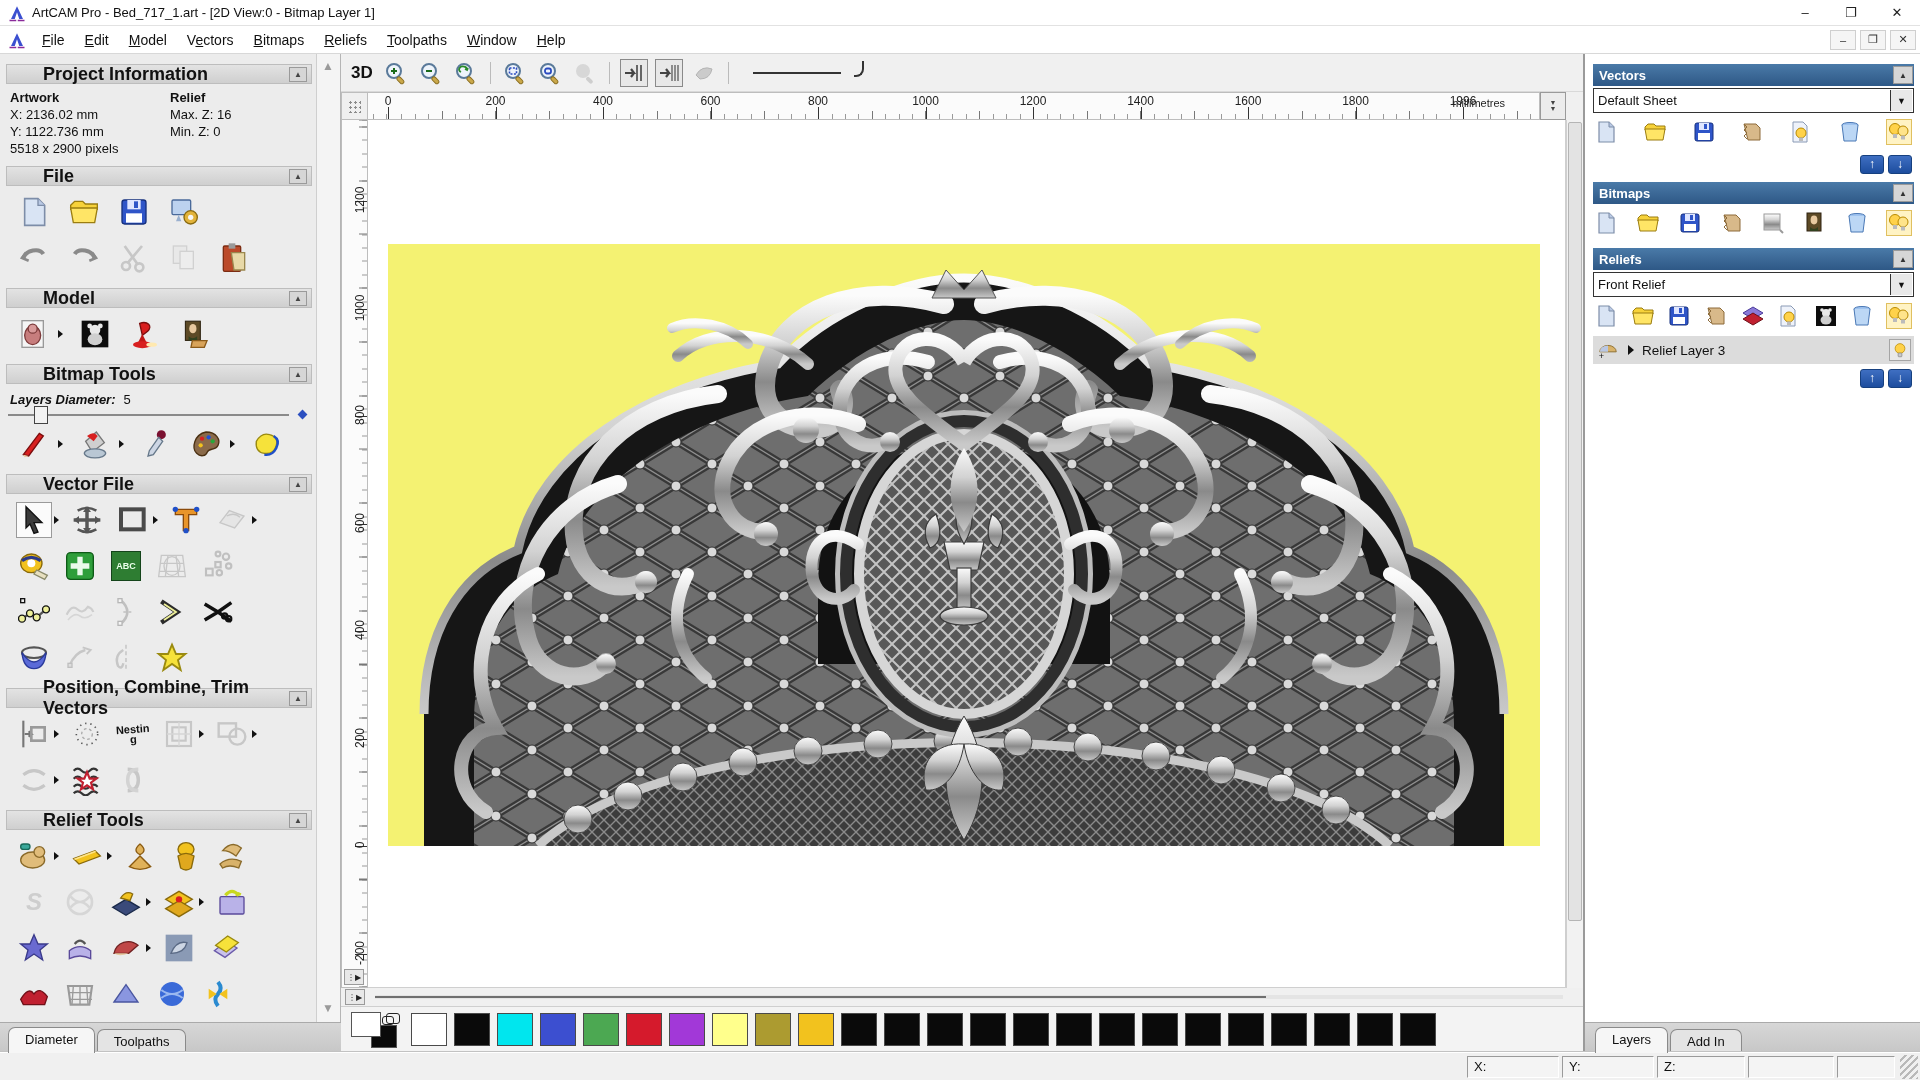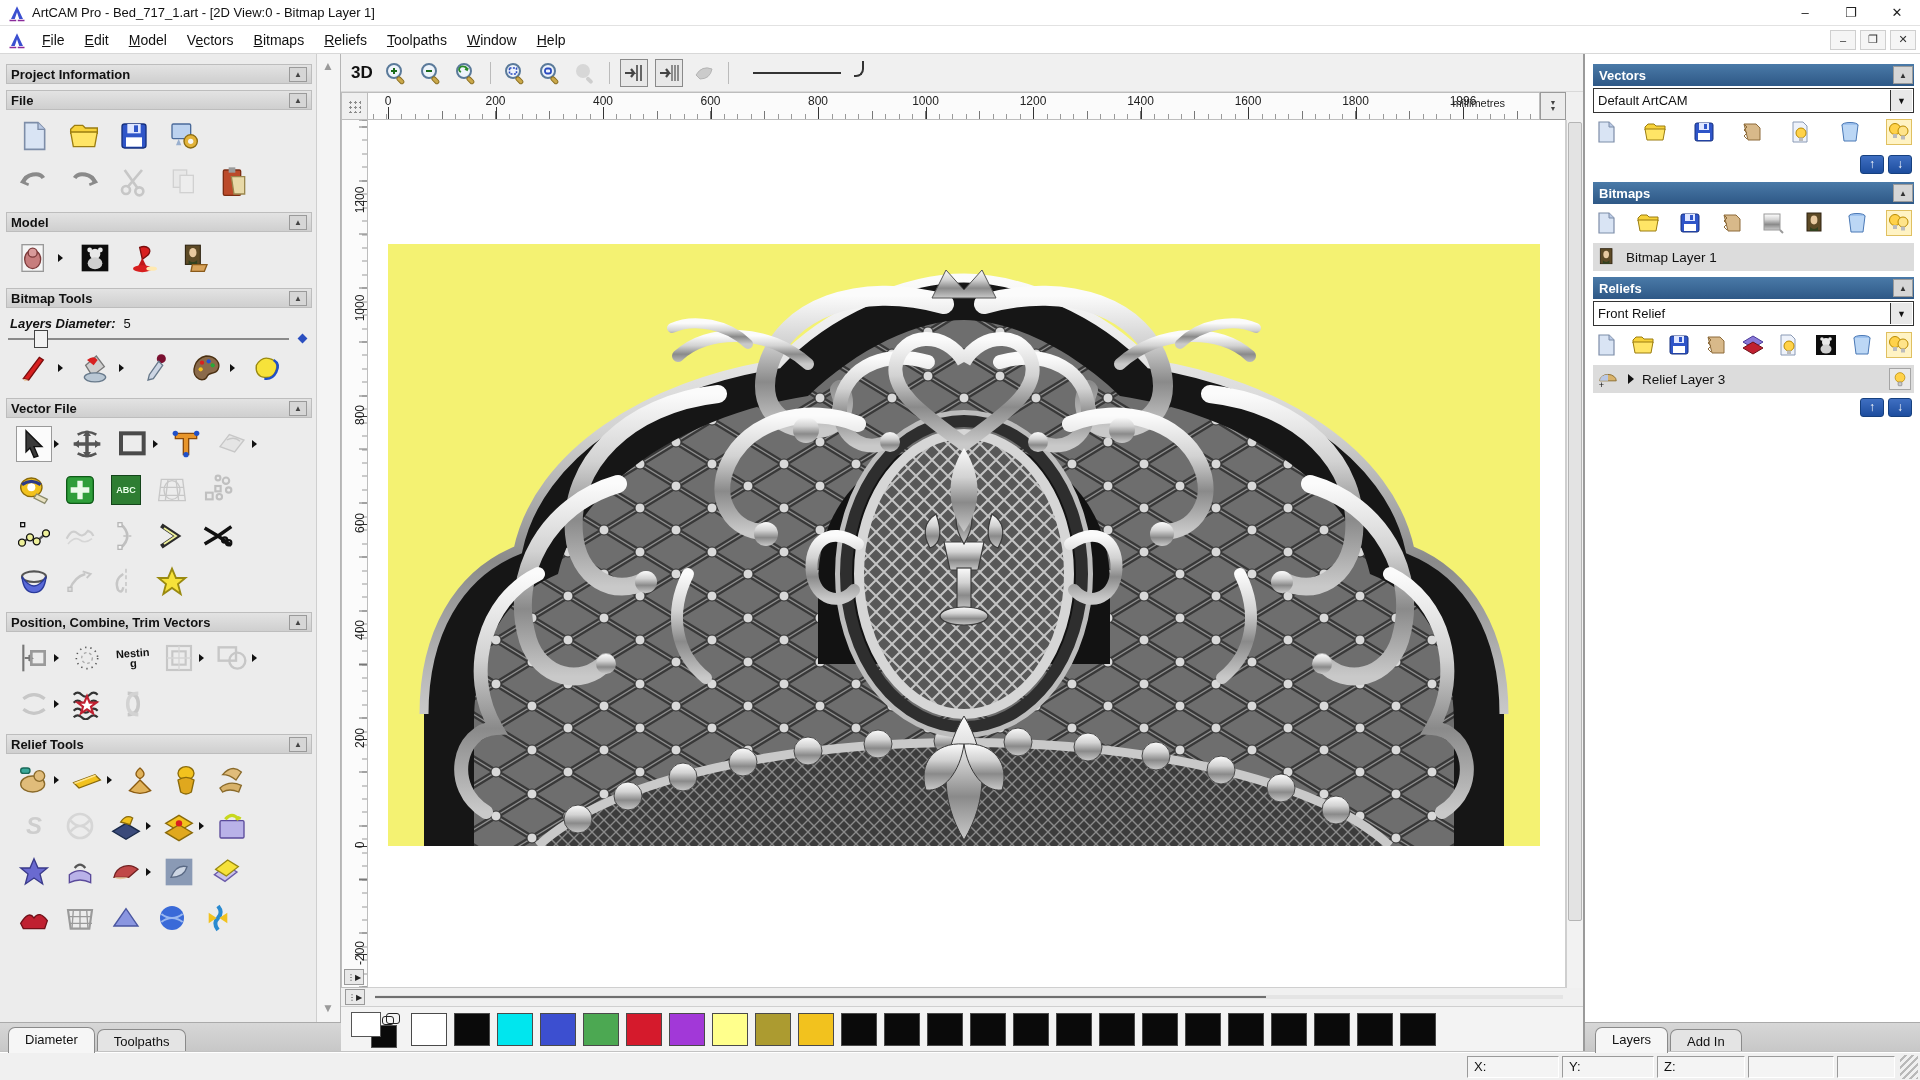--- a/index.html
+++ b/index.html
@@ -28,21 +28,21 @@
   
   #left-panel{position:absolute;left:0;top:54px;width:341px;height:998px;background:#ececec;
     border-right:1px solid #b5b5b5;}
   #left-content{position:absolute;left:0;top:0;width:316px;height:962px;overflow:hidden;padding:4px 4px 0 6px;}
   #left-scroll{position:absolute;right:0;top:0;width:24px;height:968px;background:#f4f4f4;
     border-left:1px solid #cfcfcf;}
   .scroll-chevron{position:absolute;left:3px;width:16px;height:16px;color:#9a9a9a;font-size:12px;
     text-align:center;line-height:16px;}
   .sec-h{height:20px;background:linear-gradient(#e3e3e3,#cfcfcf);border:1px solid #bdbdbd;
     display:flex;align-items:center;margin:6px 0 4px 0;padding:0 4px;}
-  .sec-h .t{font-weight:bold;font-size:13px;color:#111;flex:1;}
+  .sec-h .t{font-weight:bold;font-size:18px;color:#111;flex:1;margin-left:32px;}
   .collapse-btn{width:18px;height:15px;border:1px solid #9a9a9a;background:#d6d6d6;color:#444;
     font-size:8px;display:flex;align-items:center;justify-content:center;}
   .info-grid{display:grid;grid-template-columns:160px 1fr;font-size:13px;color:#111;
     row-gap:2px;padding:2px 2px 4px 4px;}
   .info-grid .hdr{font-weight:bold;}
   .irow{display:flex;align-items:center;gap:14px;padding:4px 0 6px 10px;}
   .irow.tight{gap:10px;}
   .tool{width:36px;height:36px;display:flex;align-items:center;justify-content:center;position:relative;}
   .tool svg{width:32px;height:32px;}
   .tool.sel{background:#fbfbfb;border:1px solid #9a9a9a;}
@@ -329,20 +329,30 @@
   <div class="mdi-btn">❐</div>
   <div class="mdi-btn">✕</div>
 </div>
 
 <div id="left-panel">
 <div id="left-content">
 
   <div class="sec-h">
     <span class="t">Project Information</span>
     <span class="collapse-btn">▲</span>
+  </div>
+  <div class="info-grid">
+    <span class="hdr">Artwork</span>
+    <span class="hdr">Relief</span>
+    <span>X: 2136.02 mm</span>
+    <span>Max. Z: 16</span>
+    <span>Y: 1122.736 mm</span>
+    <span>Min. Z: 0</span>
+    <span>5518 x 2900 pixels</span>
+        <span></span>
   </div>
 
   <div class="sec-h">
     <span class="t">File</span>
     <span class="collapse-btn">▲</span>
   </div>
   <div class="irow">
     <div class="tool">
           <svg>
             <use href="#s-page"></use>
@@ -1087,21 +1097,21 @@
 </div>
 
 <div id="right-panel">
 
   <div class="rp-header">
     <span>Vectors</span>
     <span class="spacer"></span>
     <span class="rp-up">▲</span>
   </div>
   <div class="rp-drop">
-    <span class="val">Default ArtCAM</span>
+    <span class="val">Default Sheet</span>
     <span class="dbtn">▼</span>
   </div>
   <div class="rp-icons">
     <div class="tool">
         <svg>
           <use href="#s-page"></use>
         </svg>
       </div>
     <div class="tool">
         <svg>
@@ -1178,26 +1188,20 @@
     <div class="tool">
         <svg>
           <use href="#s-trash"></use>
         </svg>
       </div>
     <div class="tool lit">
         <svg>
           <use href="#s-bulbs"></use>
         </svg>
       </div>
-  </div>
-  <div class="layer-row">
-    <svg style="width:22px;height:20px">
-        <use href="#s-mona"></use>
-      </svg>
-    <span class="name">Bitmap Layer 1</span>
   </div>
 
   <div class="rp-header">
     <span>Reliefs</span>
     <span class="spacer"></span>
     <span class="rp-up">▲</span>
   </div>
   <div class="rp-drop">
     <span class="val">Front Relief</span>
     <span class="dbtn">▼</span>

